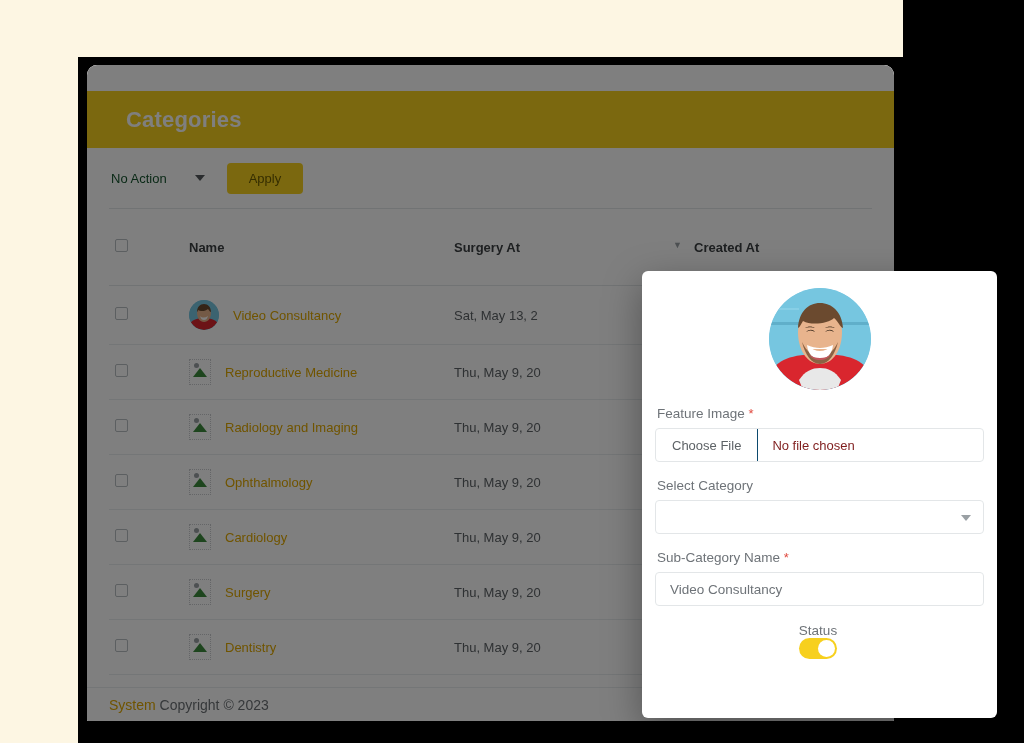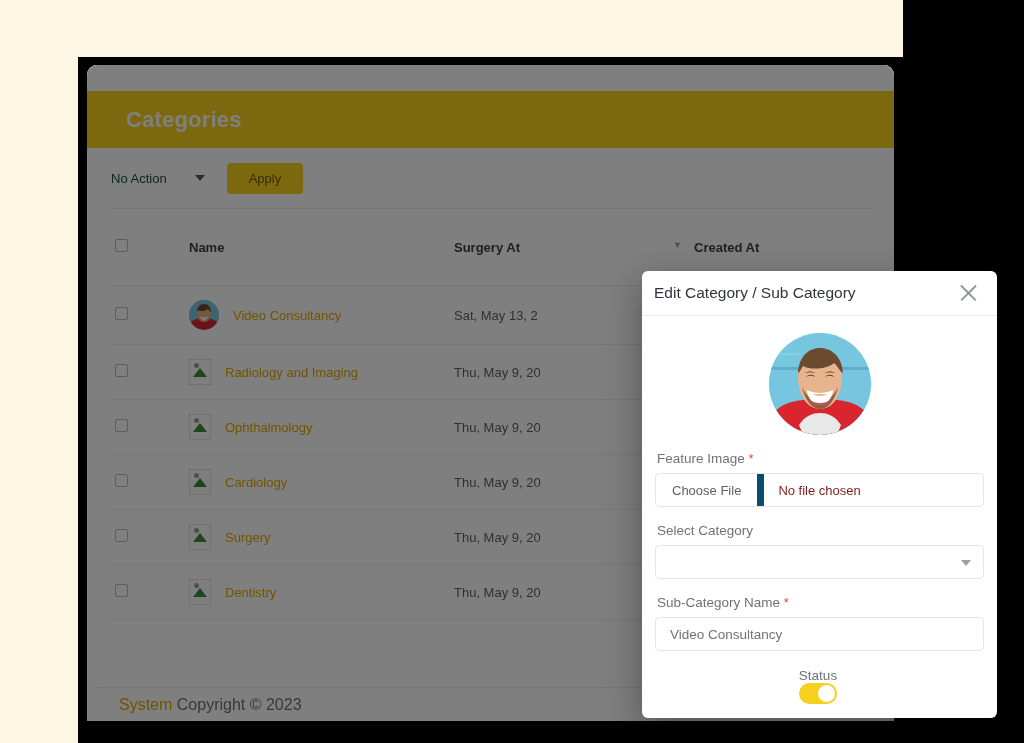--- a/index.html
+++ b/index.html
@@ -107,21 +107,21 @@
   .brokenimg:before{
     content:""; position:absolute; left:4px; top:3px; width:5px;height:5px;
     border-radius:50%; background:#9aa0a4;
   }
   .namelink{ color:#e0a800; text-decoration:none; font-size:13px; }
 
   .footer{
     position:absolute; left:0; right:0; bottom:0; height:34px;
     background:#ffffff; border-top:1px solid #e9ecee;
     display:flex; align-items:center; justify-content:space-between;
-    padding:0 22px; font-size:16px; color:#6c7175;margin-left:10px;
+    padding:0 22px; font-size:14px; color:#6c7175;
   }
   .footer .brand{ color:#e0a800; }
 
   
   .modal{
     position:absolute; z-index:60;
     left:642px; top:271px; width:355px; height:447px;
     background:#ffffff; border-radius:6px;
     box-shadow:0 12px 38px rgba(0,0,0,.35);
     overflow:hidden;
@@ -152,21 +152,21 @@
     font-size:13.5px; color:#6e7378; margin:0 0 7px 2px; display:block;
   }
   .req{ color:#e04a3f; font-size:13px; }
 
   .filefield{
     display:flex; border:1px solid #e3e6e8; border-radius:4px; height:34px;
     overflow:hidden; background:#fff; margin-bottom:16px;
   }
   .file-btn{
     display:flex;align-items:center;justify-content:center;
-    padding:0 16px; border-right:7px solid #0c4a6e; font-size:13px; color:#5d6266;
+    padding:0 16px; border-right:1px solid #0c4a6e; font-size:13px; color:#5d6266;
     cursor:pointer; white-space:nowrap;
   }
   .file-name{ display:flex;align-items:center; padding:0 14px; font-size:13px; color:#7f1d1d; }
 
   .selectfield{
     position:relative; border:1px solid #e3e6e8; border-radius:4px; height:34px;
     background:#fff; margin-bottom:16px; cursor:pointer;
   }
   .selectfield .sv{ position:absolute; left:12px; top:8px; font-size:13px; color:#5d6266; }
   .selectfield .arrow{
@@ -256,20 +256,32 @@
                 </td>
                 <td class="col-upd">Sat, May 13, 2</td>
                 <td></td>
               </tr>
               <tr>
                 <td class="col-check"><span class="cbx"></span></td>
                 <td class="col-img"></td>
                 <td class="col-name">
                   <div class="namecell">
                     <span class="brokenimg"></span>
+                    <a class="namelink" href="#">Reproductive Medicine</a>
+                  </div>
+                </td>
+                <td class="col-upd">Thu, May 9, 20</td>
+                <td></td>
+              </tr>
+              <tr>
+                <td class="col-check"><span class="cbx"></span></td>
+                <td class="col-img"></td>
+                <td class="col-name">
+                  <div class="namecell">
+                    <span class="brokenimg"></span>
                     <a class="namelink" href="#">Radiology and Imaging</a>
                   </div>
                 </td>
                 <td class="col-upd">Thu, May 9, 20</td>
                 <td></td>
               </tr>
               <tr>
                 <td class="col-check"><span class="cbx"></span></td>
                 <td class="col-img"></td>
                 <td class="col-name">
@@ -329,24 +341,20 @@
         </div>
         <div>Built wit</div>
       </div>
     </div>
 
     <div class="dimmer"></div>
   </div>
 </div>
 
 <div class="modal">
-  <div class="modal-head">
-    <div class="modal-title">Edit Category / Sub Category</div>
-    <div class="close-x"></div>
-  </div>
 
   <div class="modal-body">
 
     <div class="avatar-wrap">
       <div class="avatar-lg">
         <svg viewBox="0 0 102 102" width="102" height="102">
           <defs>
               <clipPath id="c1">
                 <circle cx="51" cy="51" r="51"></circle>
               </clipPath>

